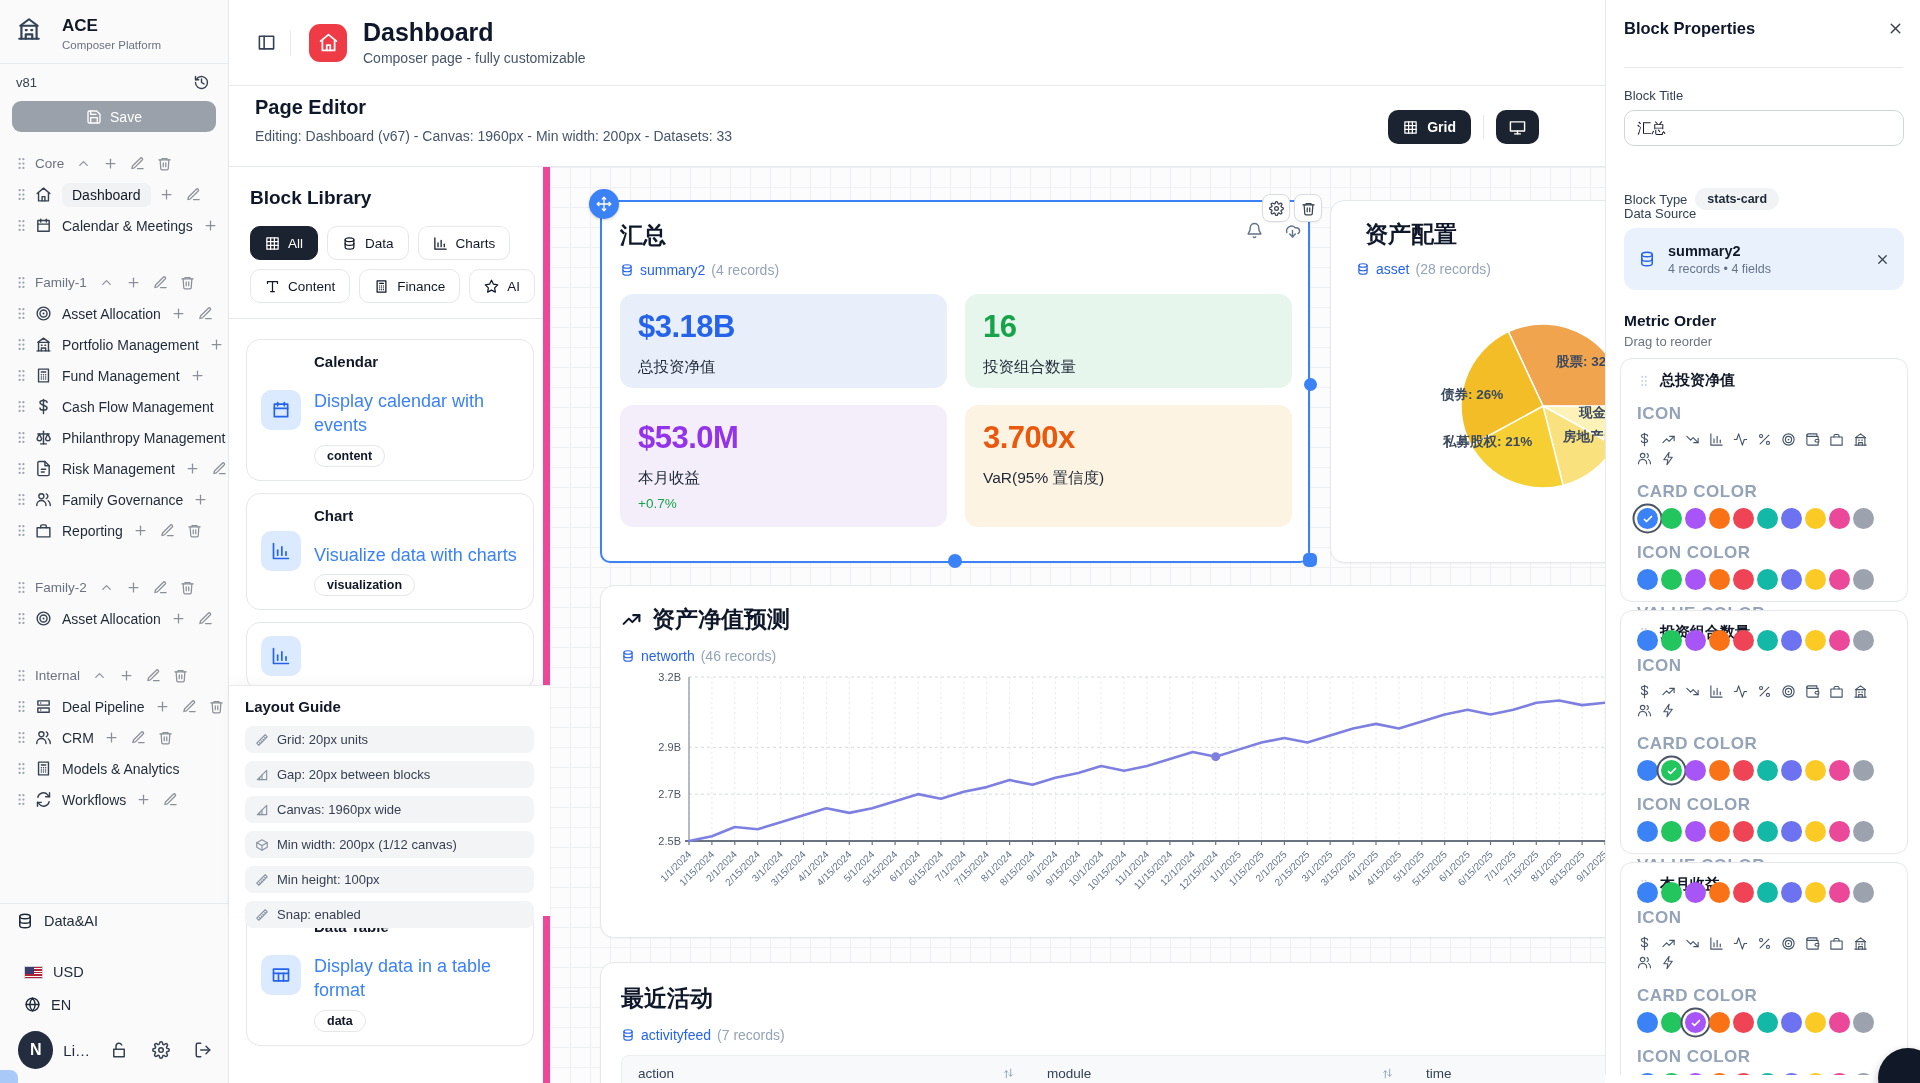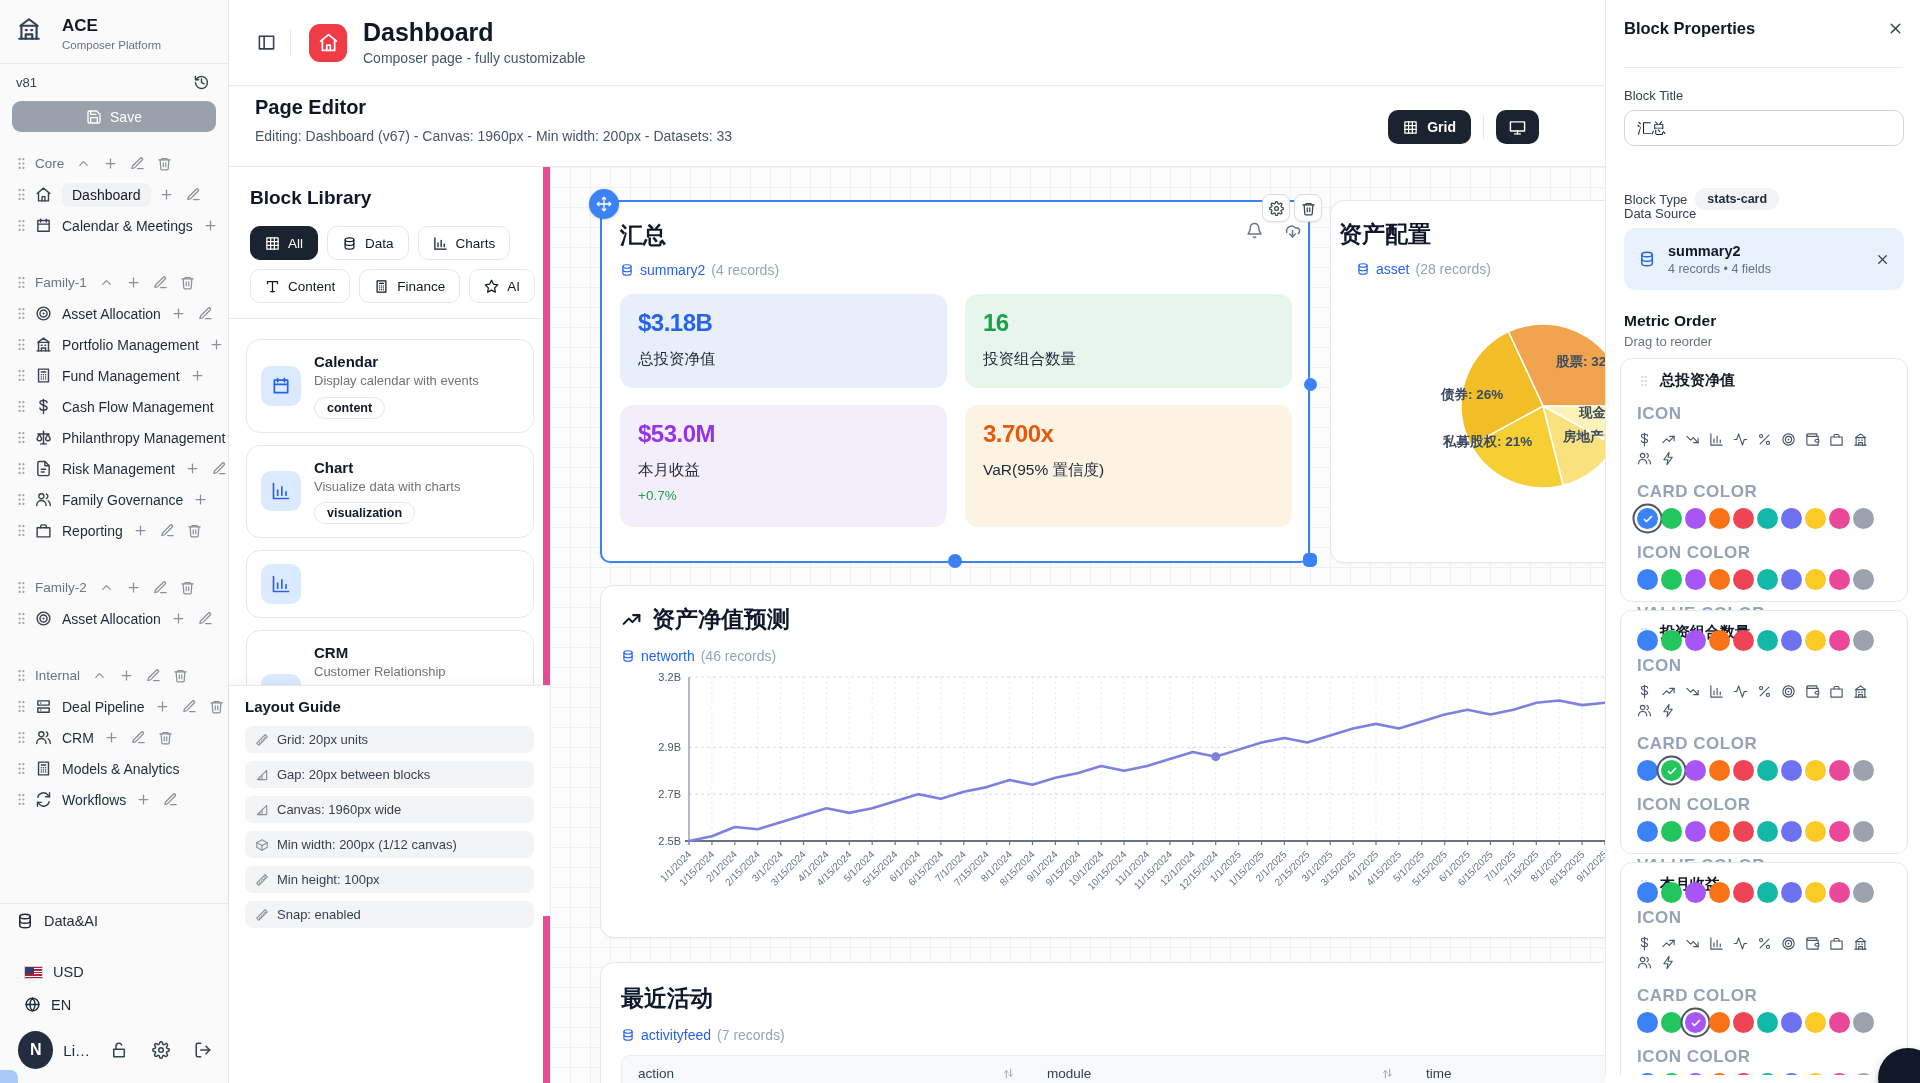--- a/index.html
+++ b/index.html
@@ -44,35 +44,35 @@
 #library{position:absolute;left:0;top:167px;width:321px;height:916px;background:#fff;border-right:7px solid #ec4899;overflow:hidden;}
 .lib-title{position:absolute;left:21px;top:20px;font-size:19px;font-weight:700;color:#0f172a;}
 .chips{position:absolute;left:21px;top:59px;width:288px;display:flex;flex-wrap:wrap;gap:9px;}
 .chip{height:34px;border:1px solid #e5e7eb;border-radius:10px;background:#fff;display:flex;align-items:center;gap:8px;padding:0 14px;font-size:13.5px;color:#111827;font-weight:500;cursor:pointer;}
 .chip.active{background:#1c2330;color:#fff;border-color:#1c2330;}
 .lib-div{position:absolute;left:0;top:151px;width:100%;height:1px;background:#e7e9ec;}
 .cards{position:absolute;left:17px;top:172px;width:288px;display:flex;flex-direction:column;gap:12px;}
 .bcard{border:1px solid #e5e7eb;border-radius:14px;padding:13px 14px;display:flex;align-items:center;gap:13px;background:#fff;}
 .bcard-icon{width:40px;height:40px;border-radius:10px;background:#dbeafe;color:#2563eb;display:flex;align-items:center;justify-content:center;flex:0 0 auto;}
 .bcard-title{font-size:15px;font-weight:600;color:#111827;}
-.bcard-desc{font-size:13px;color:#737373;line-height:1.35;margin-top:2px;}
+.bcard-desc{font-size:18px;color:#3b82f6;line-height:1.35;margin-top:19px;}
 .bcard-tag{display:inline-block;border:1px solid #e5e7eb;border-radius:999px;padding:3px 12px;font-size:12.5px;font-weight:700;color:#111827;margin-top:7px;}
 #lguide{position:absolute;left:0;top:685px;width:321px;height:231px;background:#fff;border-top:1px solid #e7e9ec;box-shadow:0 -4px 10px rgba(0,0,0,0.03);}
 .lg-title{position:absolute;left:16px;top:12px;font-size:15px;font-weight:600;color:#111827;}
 .lg-rows{position:absolute;left:16px;top:40px;width:289px;display:flex;flex-direction:column;gap:8px;}
 .lg-row{height:27px;background:#f3f4f6;border-radius:8px;display:flex;align-items:center;gap:8px;padding:0 10px;font-size:13px;color:#374151;white-space:nowrap;}
 #canvas{position:absolute;left:321px;top:167px;width:1055px;height:916px;overflow:hidden;background:#fcfcfd;background-image:linear-gradient(to right,#eef0f3 1px,transparent 1px),linear-gradient(to bottom,#eef0f3 1px,transparent 1px);background-size:20px 20px;}
 .block{position:absolute;background:#fff;border:1px solid #e5e7eb;border-radius:14px;box-shadow:0 1px 2px rgba(16,24,40,.04);}
 .block.selected{border:2px solid #3b82f6;border-radius:10px;}
 .blk-title{font-size:23px;font-weight:800;color:#0f172a;}
 .src-row{display:flex;align-items:center;gap:6px;font-size:14px;}
 .src-name{color:#2563eb;font-weight:500;}
 .src-rec{color:#94a3b8;}
 .stat-card{border-radius:13px;padding:15px 18px;}
-.stat-val{font-size:24px;font-weight:800;letter-spacing:-0.5px;}
+.stat-val{font-size:31px;font-weight:800;letter-spacing:-0.5px;}
 .stat-label{font-size:15.5px;color:#1f2937;margin-top:12px;}
 .stat-delta{font-size:13.5px;color:#16a34a;margin-top:7px;}
 .handle{position:absolute;background:#3b82f6;border-radius:50%;}
 .float-btn{position:absolute;width:28px;height:28px;background:#fff;border:1px solid #d8dce1;border-radius:8px;display:flex;align-items:center;justify-content:center;color:#374151;box-shadow:0 1px 2px rgba(0,0,0,.06);cursor:pointer;}
 .pie-label{position:absolute;font-size:13.5px;font-weight:600;color:#3b4a5f;white-space:nowrap;}
 #props{position:absolute;left:1605px;top:0;width:315px;height:1075px;background:#fff;border-left:1px solid #e7e9ec;overflow:hidden;}
 .pp-title{position:absolute;left:18px;top:19px;font-size:16.5px;font-weight:700;color:#0f172a;}
 .pp-x{position:absolute;right:16px;top:20px;color:#374151;cursor:pointer;}
 .pp-div{position:absolute;left:18px;top:67px;width:279px;height:1px;background:#e7e9ec;}
 .pp-label{font-size:13px;color:#334155;font-weight:500;}
@@ -1171,21 +1171,21 @@
             <path d="M19 6l-1 14a2 2 0 01-2 2H8a2 2 0 01-2-2L5 6" stroke="currentColor" stroke-width="2" stroke-linecap="round" stroke-linejoin="round"></path>
             <path d="M10 11v6" stroke="currentColor" stroke-width="2" stroke-linecap="round" stroke-linejoin="round"></path>
             <path d="M14 11v6" stroke="currentColor" stroke-width="2" stroke-linecap="round" stroke-linejoin="round"></path>
           </svg>
         </div>
         <div class="handle" style="left: 702px; top: 176px; width: 13px; height: 13px;"></div>
         <div class="handle" style="left: 346px; top: 352px; width: 14px; height: 14px;"></div>
         <div class="handle" style="left: 701px; top: 351px; width: 14px; height: 14px; border-radius: 5px;"></div>
       </div>
       <div class="block" style="left: 780px; top: 33px; width: 350px; height: 363px;">
-        <div class="blk-title" style="position: absolute; left: 8px; top: 18px;">资产配置</div>
+        <div class="blk-title" style="position: absolute; left: 34px; top: 18px;">资产配置</div>
         <div class="src-row" style="position: absolute; left: 25px; top: 60px;">
           <span style="color: rgb(37, 99, 235); display: flex;">
             <svg width="14" height="14" viewBox="0 0 24 24" fill="none">
               <path d="M12 9c3.9 0 7-1.3 7-3s-3.1-3-7-3-7 1.3-7 3 3.1 3 7 3z" stroke="currentColor" stroke-width="2" stroke-linecap="round" stroke-linejoin="round"></path>
               <path d="M5 6v12c0 1.7 3.1 3 7 3s7-1.3 7-3V6" stroke="currentColor" stroke-width="2" stroke-linecap="round" stroke-linejoin="round"></path>
               <path d="M5 12c0 1.7 3.1 3 7 3s7-1.3 7-3" stroke="currentColor" stroke-width="2" stroke-linecap="round" stroke-linejoin="round"></path>
             </svg>
           </span>
           <span class="src-name">asset</span>
           <span class="src-rec">(28 records)</span>

